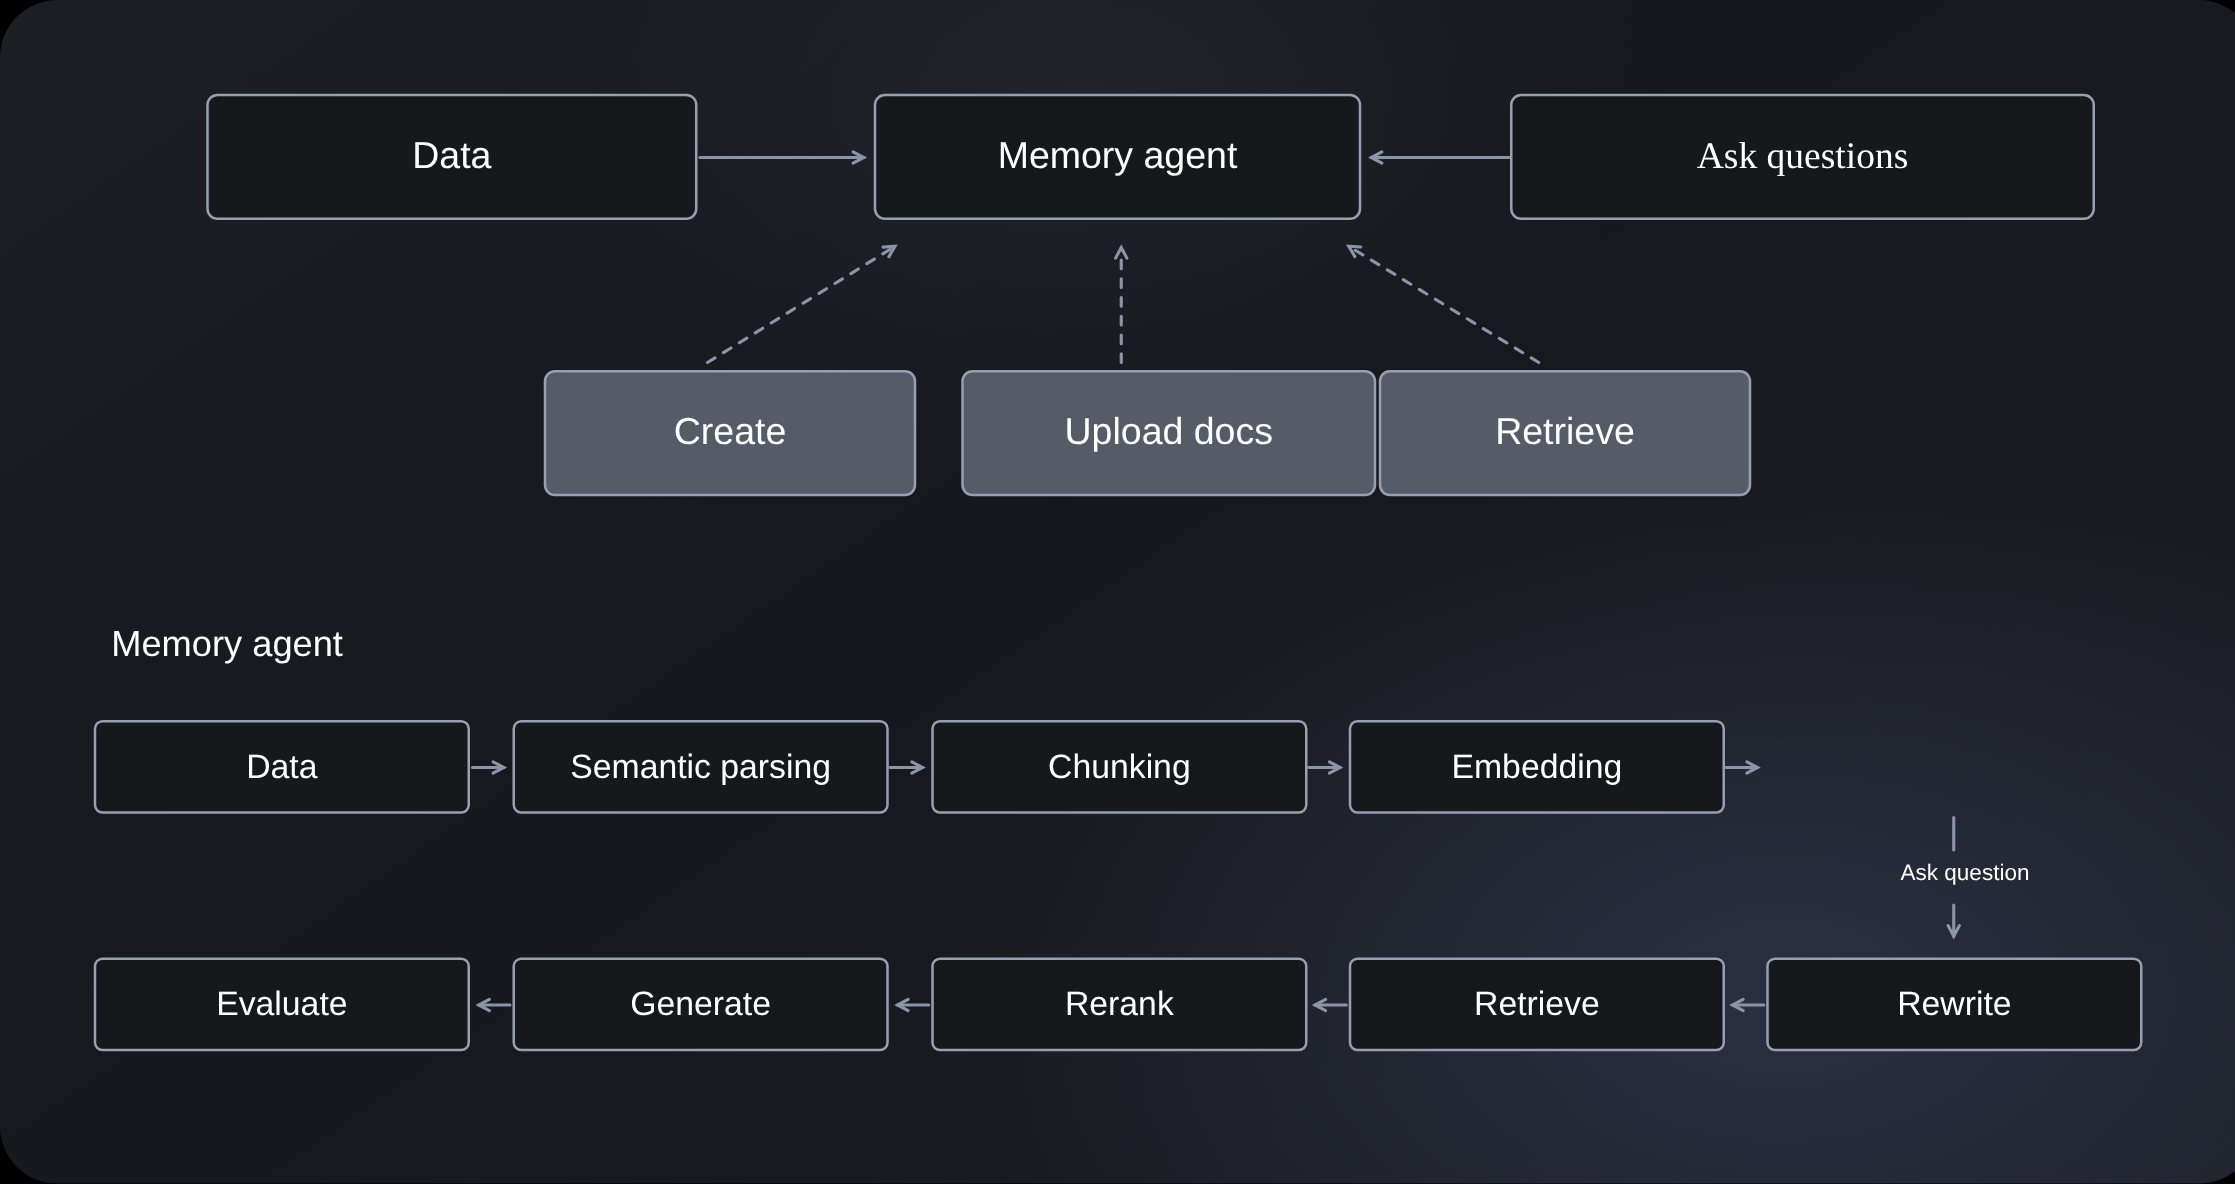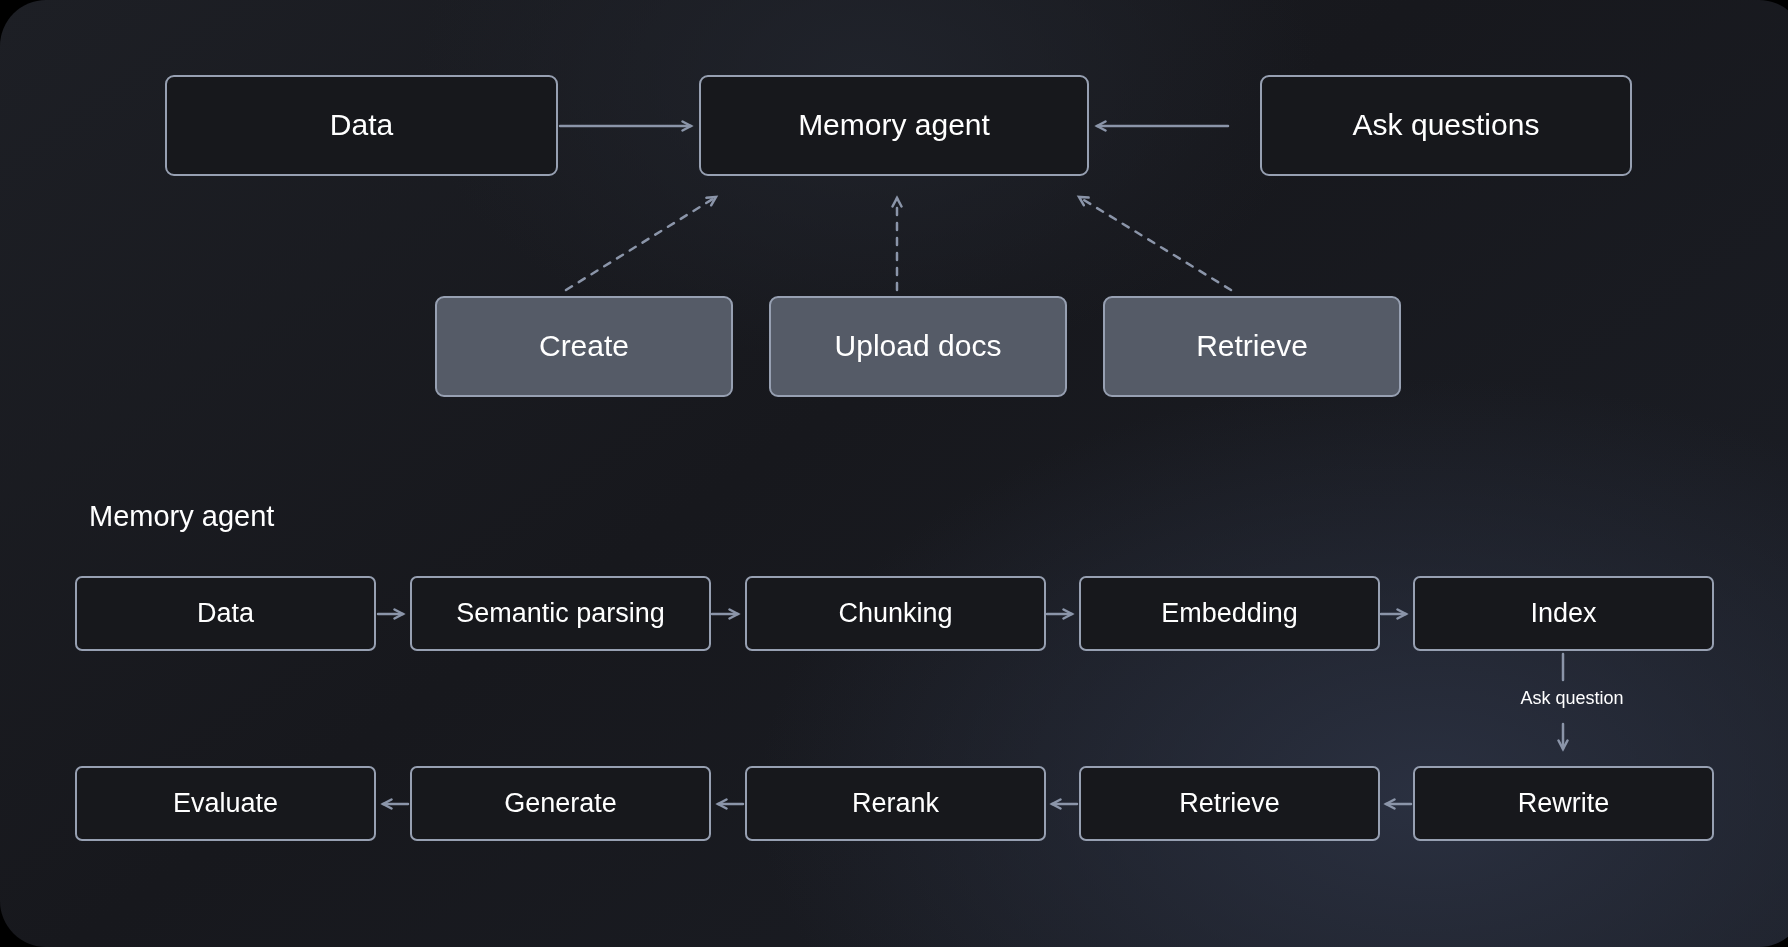--- a/index.html
+++ b/index.html
@@ -101,33 +101,32 @@
     <line class="arrow-line" x1="1563" y1="724" x2="1563" y2="749" marker-end="url(#head)"></line>
 
     <line class="arrow-line" x1="408" y1="804" x2="383" y2="804" marker-end="url(#head)"></line>
     <line class="arrow-line" x1="743" y1="804" x2="718" y2="804" marker-end="url(#head)"></line>
     <line class="arrow-line" x1="1077" y1="804" x2="1052" y2="804" marker-end="url(#head)"></line>
     <line class="arrow-line" x1="1411" y1="804" x2="1386" y2="804" marker-end="url(#head)"></line>
   </svg>
 
   <div class="box dark big" style="left:165px; top:75px; width:393px;">Data</div>
   <div class="box dark big" style="left:699px; top:75px; width:390px;">Memory agent</div>
-  <div class="box dark big" style="left:1260px; top:75px; width:372px;">Ask questions</div>
+  <div class="box dark big" style="left:1208px; top:75px; width:468px;font-family:Liberation Serif, serif;">Ask questions</div>
 
   <div class="box gray big" style="left:415px; top:296px; width:298px;">Create</div>
-  <div class="box gray big" style="left:749px; top:296px; width:298px;">Upload docs</div>
+  <div class="box gray big" style="left:749px; top:296px; width:332px;">Upload docs</div>
   <div class="box gray big" style="left:1083px; top:296px; width:298px;">Retrieve</div>
 
   <div class="floating-label" id="section-label">Memory agent</div>
 
   <div class="box dark small" style="left:75px; top:576px; width:301px;">Data</div>
   <div class="box dark small" style="left:410px; top:576px; width:301px;">Semantic parsing</div>
   <div class="box dark small" style="left:745px; top:576px; width:301px;text-align:right;">Chunking</div>
   <div class="box dark small" style="left:1079px; top:576px; width:301px;">Embedding</div>
-  <div class="box dark small" style="left:1413px; top:576px; width:301px;">Index</div>
 
   <div class="floating-label" id="ask-question-label">Ask question</div>
 
   <div class="box dark small" style="left:75px; top:766px; width:301px;">Evaluate</div>
   <div class="box dark small" style="left:410px; top:766px; width:301px;">Generate</div>
   <div class="box dark small" style="left:745px; top:766px; width:301px;">Rerank</div>
   <div class="box dark small" style="left:1079px; top:766px; width:301px;">Retrieve</div>
   <div class="box dark small" style="left:1413px; top:766px; width:301px;">Rewrite</div>
 
 </div>

